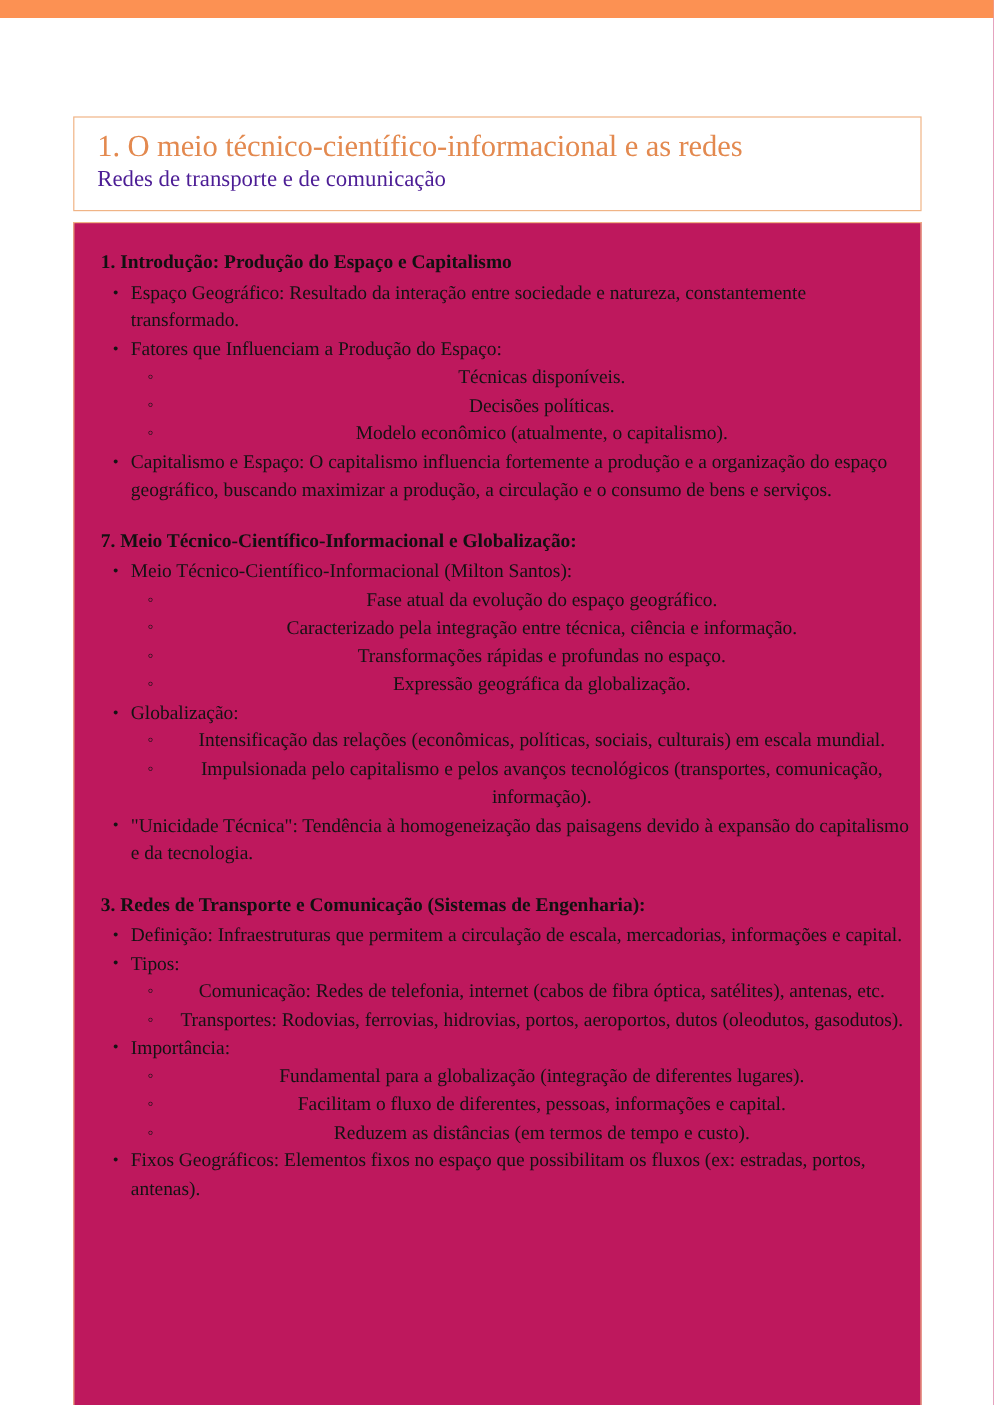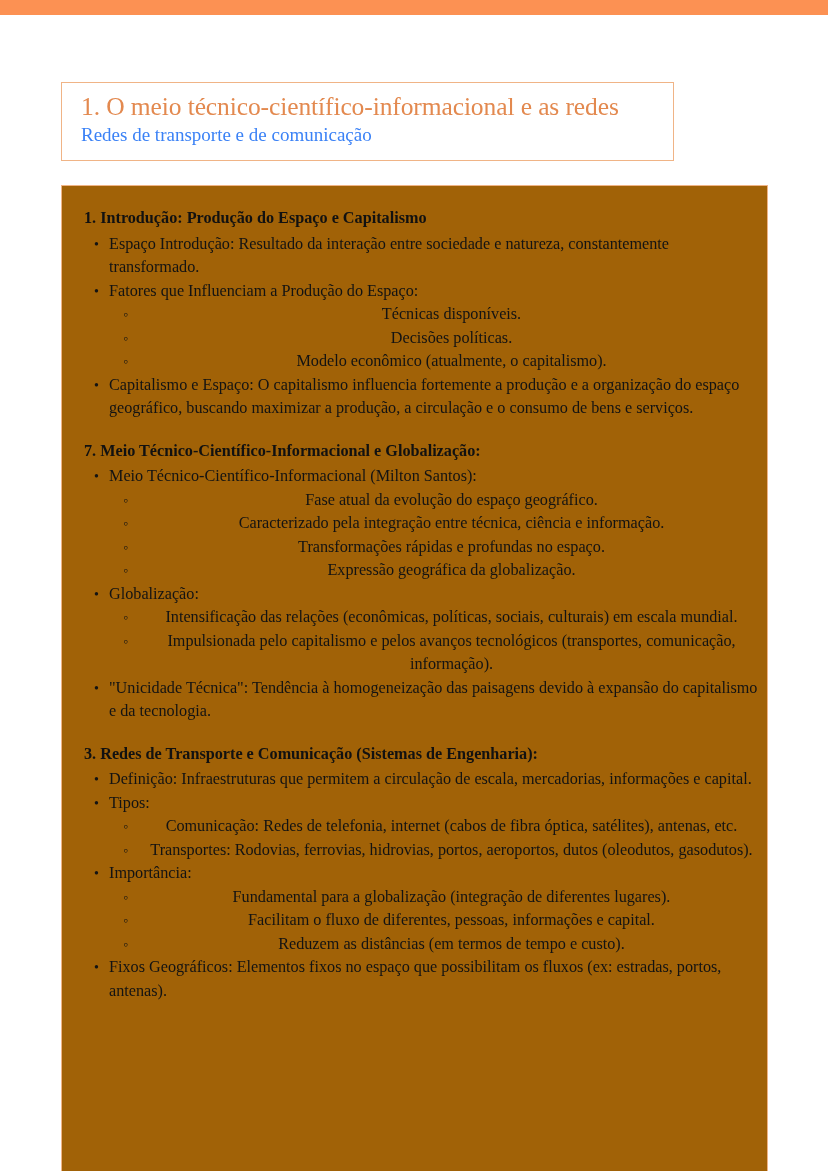--- a/index.html
+++ b/index.html
@@ -31,22 +31,22 @@
     position: absolute;
     top: 15px;
     left: 0;
     width: 828px;
   }
 
   
   .title-card {
     position: absolute;
     left: 61px;
-    top: 67px;
-    width: 613px;
+    top: 82px;
+    width: 707px;
     height: 79px;
     box-sizing: border-box;
     border: 1px solid #f0b486;
     background: #ffffff;
     padding: 9px 5px 0 19px;
   }
   .doc-title {
     margin: 0;
     font-size: 25.5px;
     line-height: 30px;
@@ -54,35 +54,35 @@
     color: #e3894f;
     white-space: nowrap;
     letter-spacing: -0.1px;
   }
   .doc-subtitle {
     margin: 0;
     padding-top: 1px;
     font-size: 19px;
     line-height: 24px;
     font-weight: 400;
-    color: #3b82f6;
+    color: #4c1d95;
     white-space: nowrap;
   }
 
   
   .content-card {
     position: absolute;
     left: 61px;
     top: 170px;
     width: 707px;
     min-height: 986px;
     box-sizing: border-box;
     border: 1px solid #f0b486;
     border-bottom: none;
-    background: #a16207;
+    background: #be185d;
     padding: 21px 6px 0 22px;
   }
 
   .section {
     margin: 0 0 19px 0;
   }
   .section:last-child {
     margin-bottom: 0;
   }
   .section-heading {
@@ -155,21 +155,21 @@
     <h1 class="doc-title">1. O meio técnico-científico-informacional e as redes</h1>
     <h2 class="doc-subtitle">Redes de transporte e de comunicação</h2>
   </div>
 
   <div class="content-card">
     <div id="sections-host">
         <div class="section">
           <div class="section-heading">1. Introdução: Produção do Espaço e Capitalismo</div>
           <ul class="lvl1">
             <li class="b1">
-              <span class="txt">Espaço Introdução: Resultado da interação entre sociedade e natureza, constantemente transformado.</span>
+              <span class="txt">Espaço Geográfico: Resultado da interação entre sociedade e natureza, constantemente transformado.</span>
             </li>
             <li class="b1">
               <span class="txt">Fatores que Influenciam a Produção do Espaço:</span>
               <ul class="lvl2">
                 <li class="b2">Técnicas disponíveis.</li>
                 <li class="b2">Decisões políticas.</li>
                 <li class="b2">Modelo econômico (atualmente, o capitalismo).</li>
               </ul>
             </li>
             <li class="b1">

